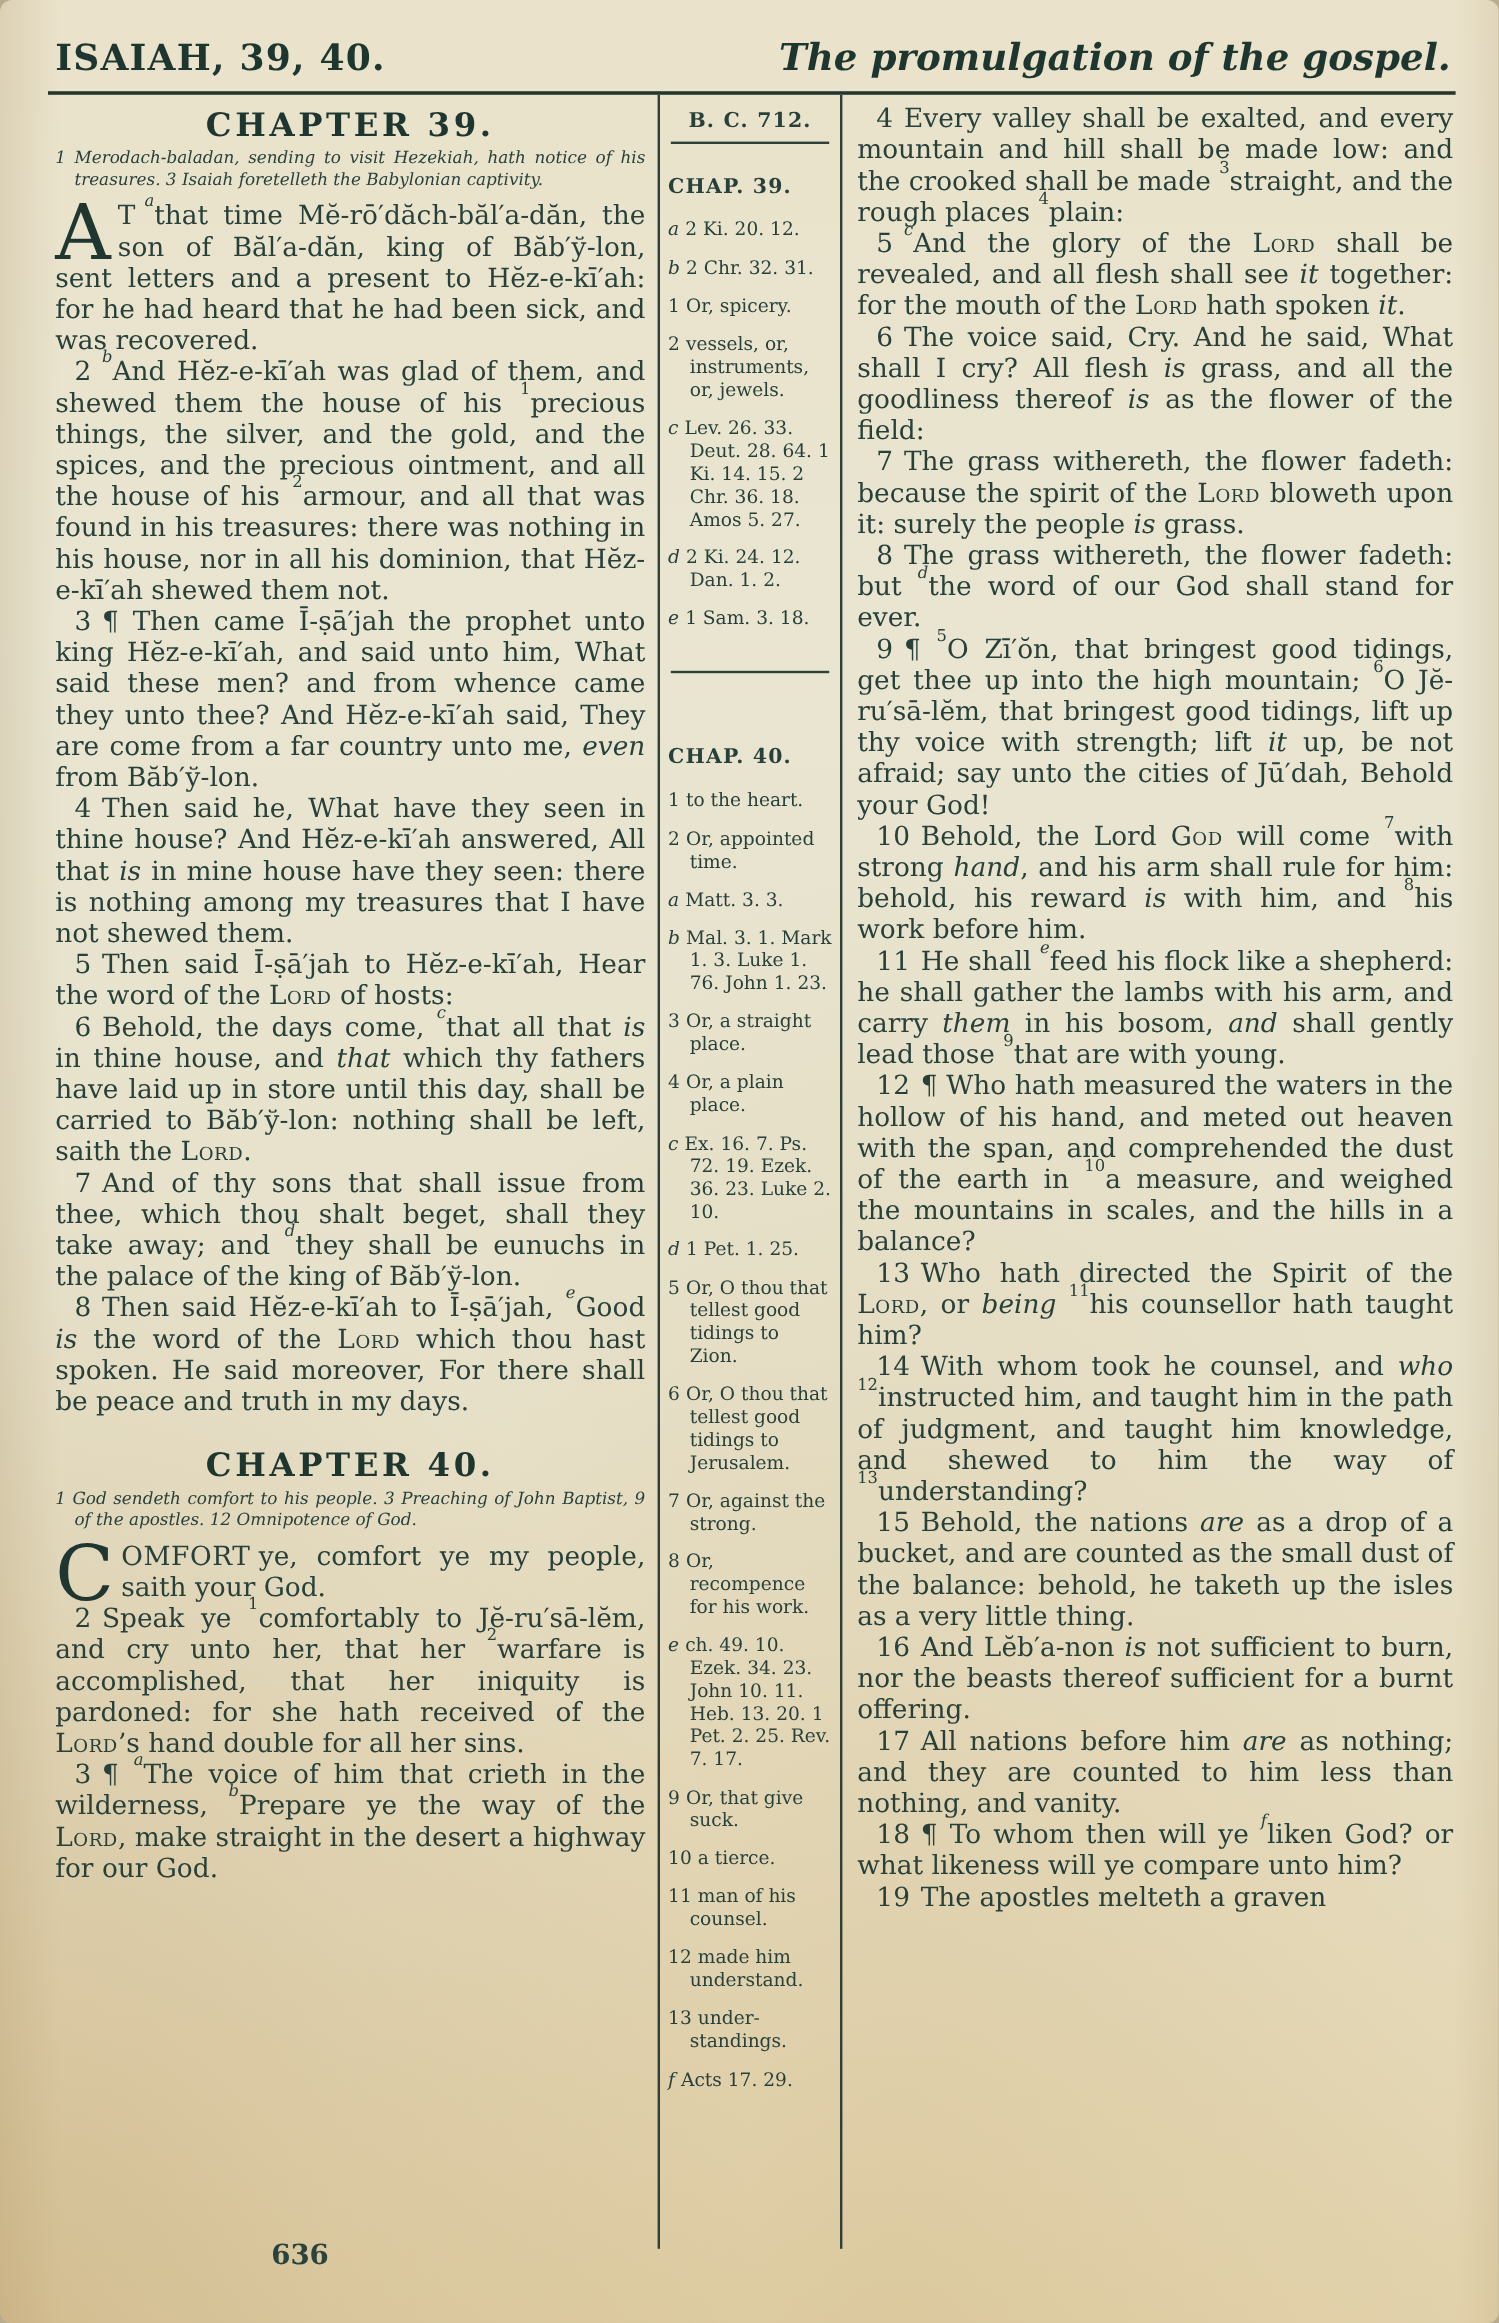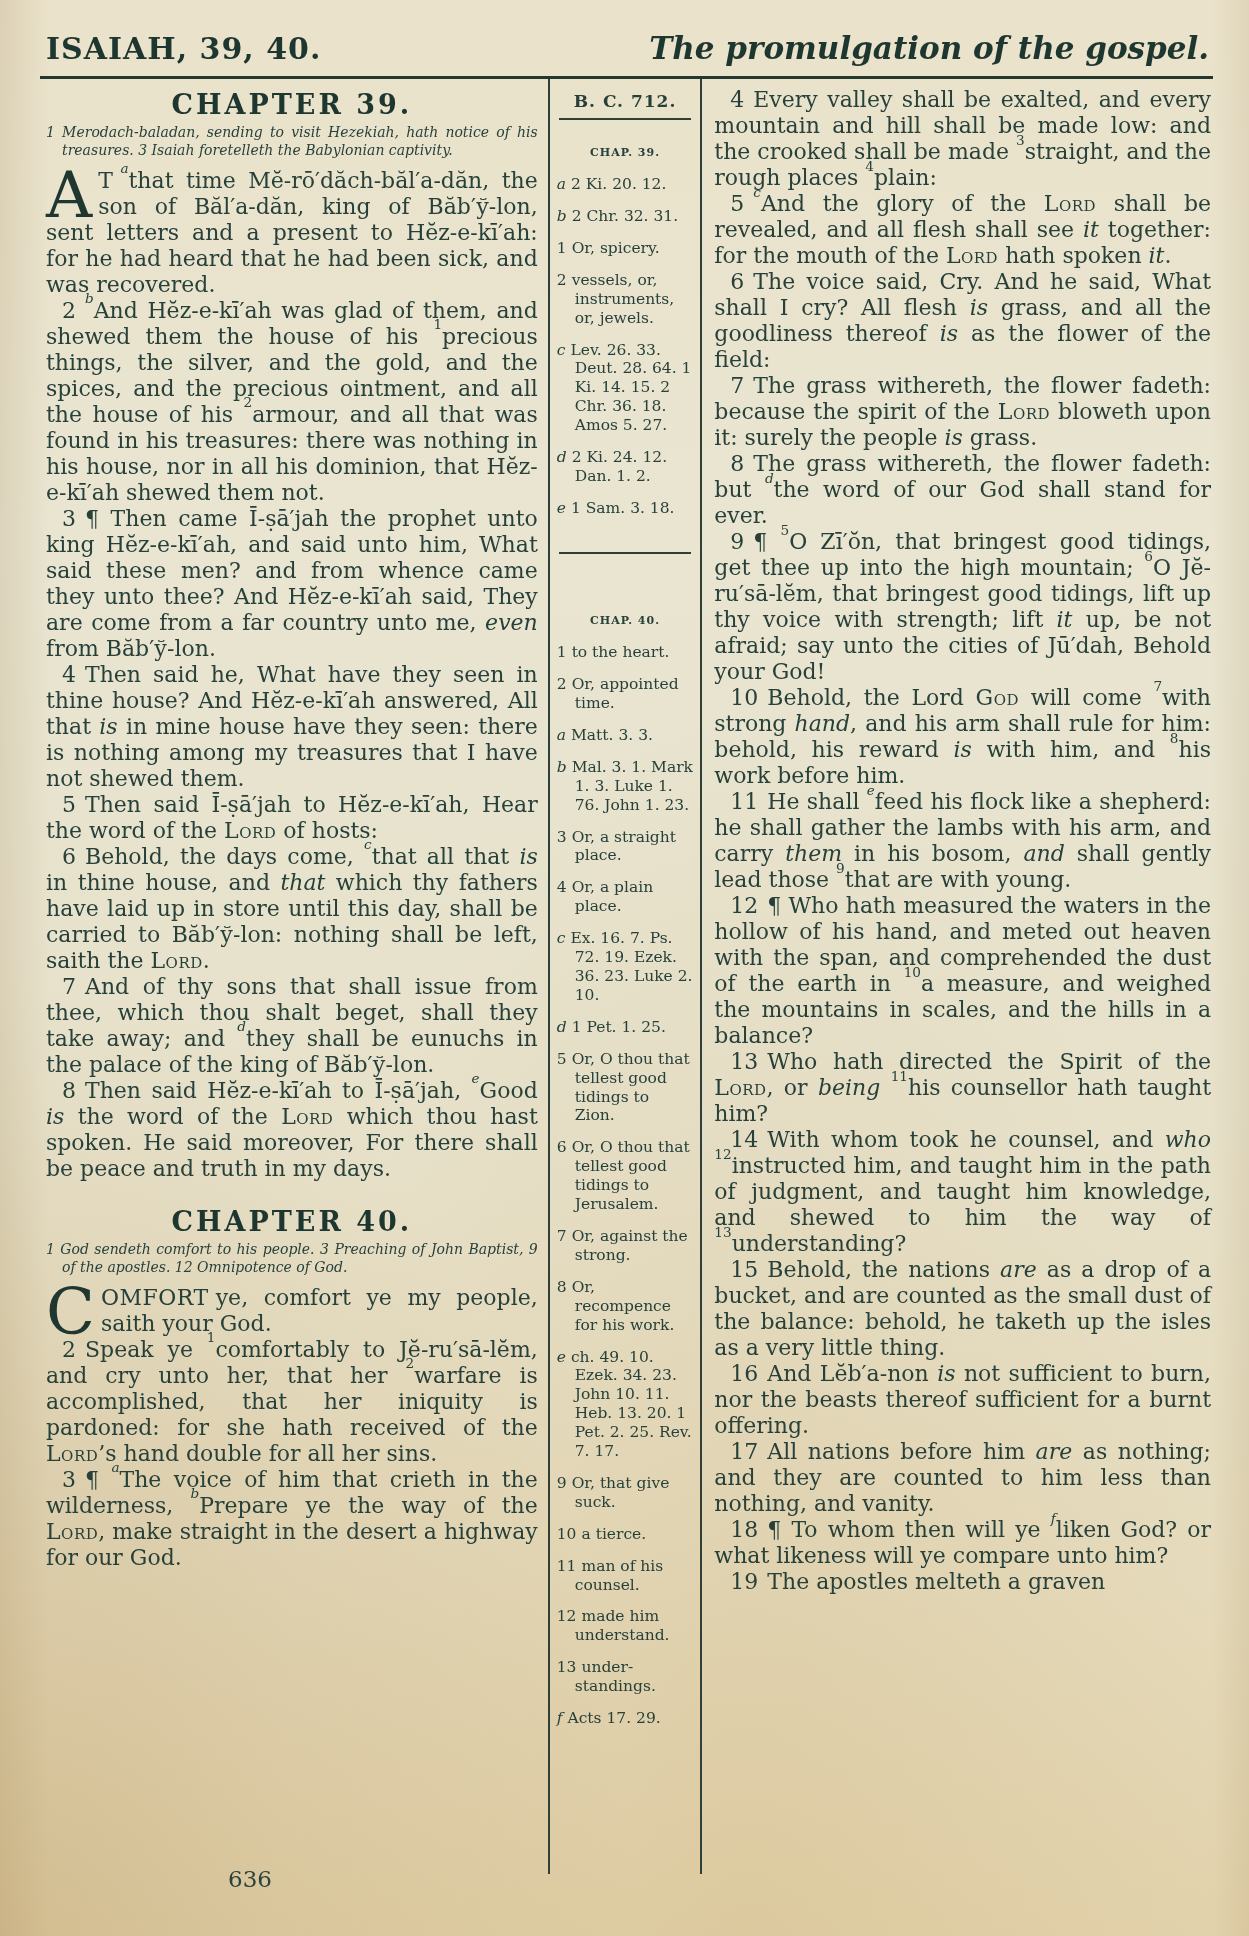--- a/index.html
+++ b/index.html
@@ -12,20 +12,21 @@
     font-family:"DejaVu Serif","Liberation Serif",serif;
     color:#27403a;
     background-color:#e8dfc4;
     background-image:
       radial-gradient(ellipse at 2% 100%, rgba(176,142,86,.30), transparent 35%),
       radial-gradient(ellipse at 60% 101%, rgba(198,168,112,.22), transparent 45%),
       linear-gradient(90deg, rgba(150,120,70,.16), rgba(150,120,70,0) 4%),
       linear-gradient(90deg, rgba(150,120,70,0) 97%, rgba(150,120,70,.12)),
       linear-gradient(180deg,#eae2ca 0%,#e9e5d1 28%,#e7e1ca 58%,#e5dabb 82%,#e2d2ab 100%);
     overflow:hidden;
+    border-radius:10px;
   }
   
   .hdr{display:flex;justify-content:space-between;align-items:baseline;padding:6px 4px 10px 6px;}
   .hdr-left{font-size:30px;font-weight:700;letter-spacing:1px;color:#1e3630;}
   .hdr-right{font-size:31px;font-style:italic;font-weight:600;color:#1e3630;}
   .hdr-rule{border:0;border-top:3px solid #24382f;margin:0 0 0 0;height:0;}
   
   .cols{display:flex;align-items:stretch;min-height:1795px;}
   .col-left{width:513px;box-sizing:border-box;padding:8px 10px 0 6px;}
   .col-mid{width:156px;box-sizing:border-box;border-left:2px solid #2e4038;border-right:2px solid #2e4038;
@@ -41,26 +42,26 @@
   .chap-head{margin:2px 0 4px 0;text-align:center;font-size:27px;font-weight:700;letter-spacing:3px;color:#1e3630;}
   .chap-head.second{margin-top:24px;}
   .summary{margin:0 0 8px 0;font-size:14px;font-style:italic;line-height:1.28;text-align:justify;
            padding-left:16px;text-indent:-16px;}
   sup{font-size:.62em;line-height:0;position:relative;top:-.45em;}
   .sc{font-variant:small-caps;letter-spacing:.5px;}
   
   .bc{margin:2px 0 6px 0;text-align:center;font-weight:700;font-size:17px;letter-spacing:1px;}
   .mc-rule{border:0;border-top:2px solid #2e4038;margin:0 2px 26px 2px;}
   .mc-rule.mid{margin:34px 2px 60px 2px;}
-  .chap-label{text-align:center;font-weight:700;font-size:11px;letter-spacing:1px;margin:20px 0 16px 0;}
+  .chap-label{font-weight:700;font-size:17px;letter-spacing:1px;margin:20px 0 16px 0;}
   .note{margin:0 0 13px 0;padding-left:18px;text-indent:-18px;}
   .note-tag{margin-right:5px;}
   
   .page-number{position:absolute;left:190px;top:1866px;width:120px;text-align:center;
-               font-size:23px;font-weight:400;color:#2a433d;}
+               font-size:23px;font-weight:700;color:#2a433d;}
 </style>
 </head>
 <body>
 
 <div class="page">
 
   <div class="hdr">
     <div class="hdr-left">ISAIAH, 39, 40.</div>
     <div class="hdr-right">The promulgation of the gospel.</div>
   </div>

